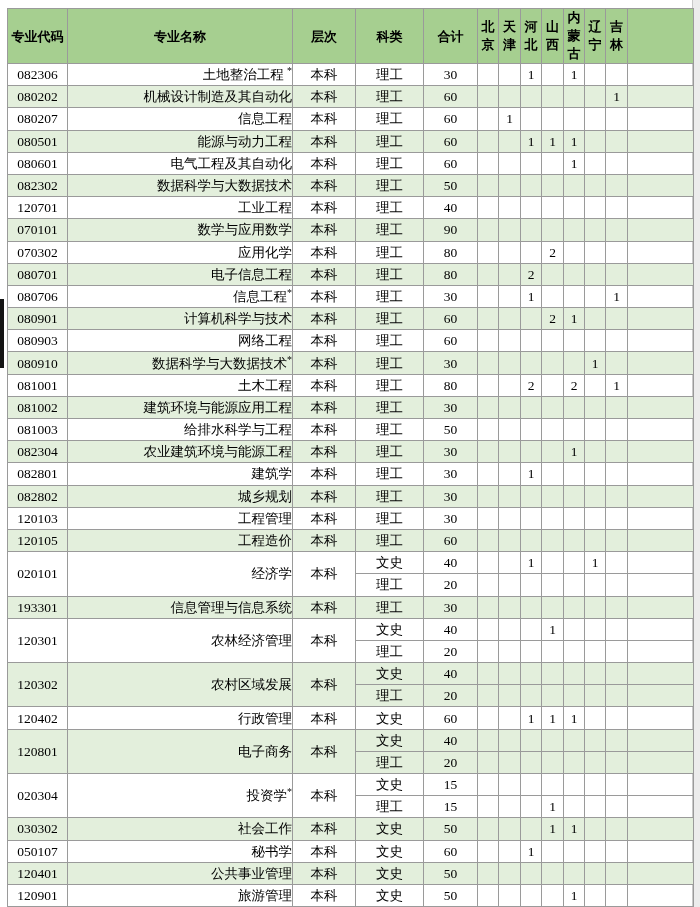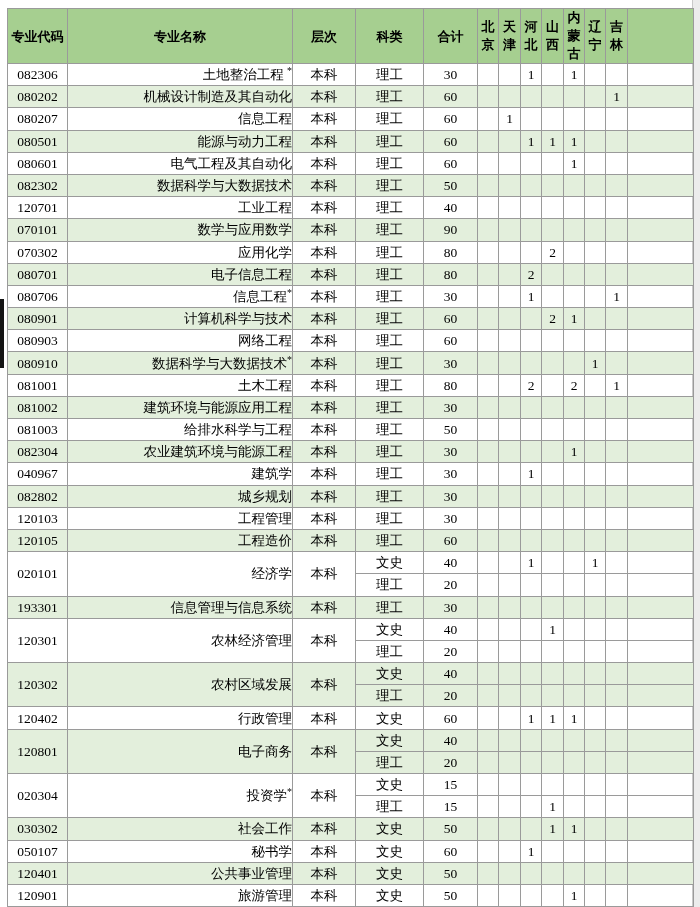--- a/index.html
+++ b/index.html
@@ -356,21 +356,21 @@
         <td class="c-quota"></td>
         <td class="c-quota"></td>
         <td class="c-quota"></td>
         <td class="c-quota"></td>
         <td class="c-quota">1</td>
         <td class="c-quota"></td>
         <td class="c-quota"></td>
         <td class="c-extra"></td>
       </tr>
       <tr>
-        <td class="c-code">040967</td>
+        <td class="c-code">082801</td>
         <td class="c-name">建筑学</td>
         <td class="c-level">本科</td>
         <td class="c-subject">理工</td>
         <td class="c-total">30</td>
         <td class="c-quota"></td>
         <td class="c-quota"></td>
         <td class="c-quota">1</td>
         <td class="c-quota"></td>
         <td class="c-quota"></td>
         <td class="c-quota"></td>

